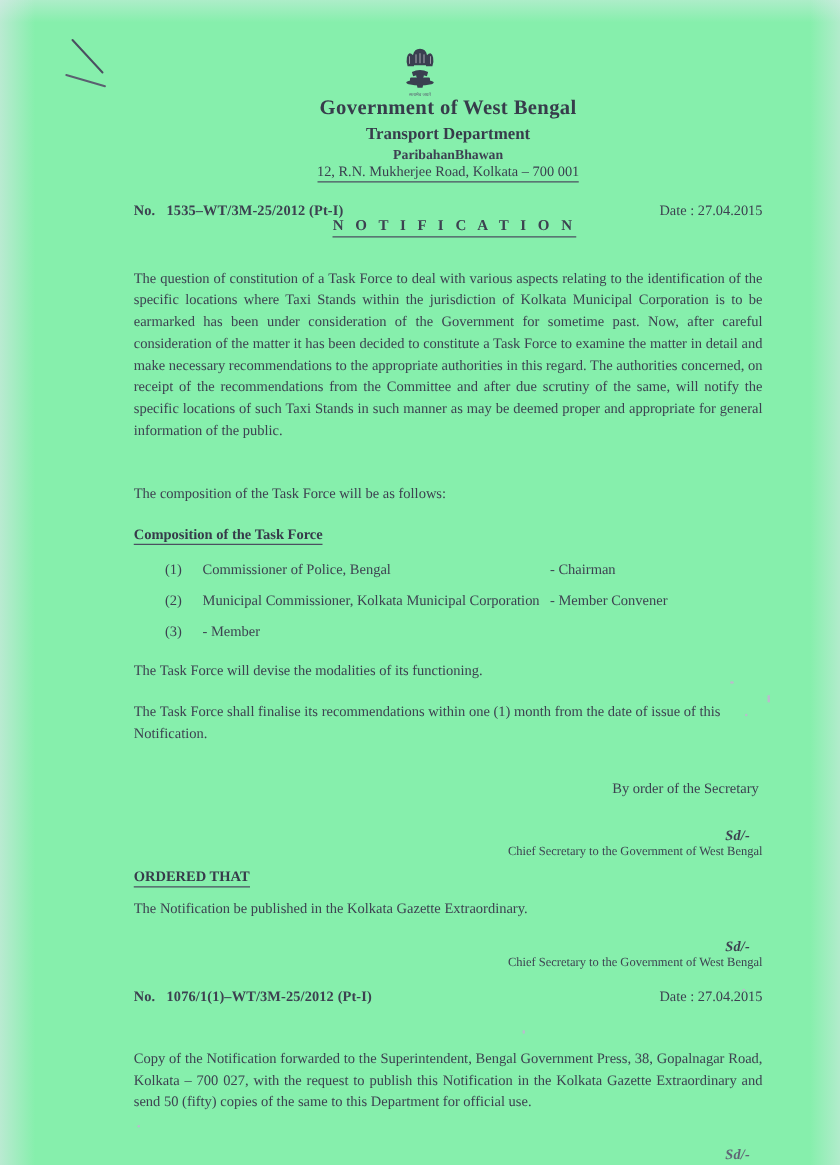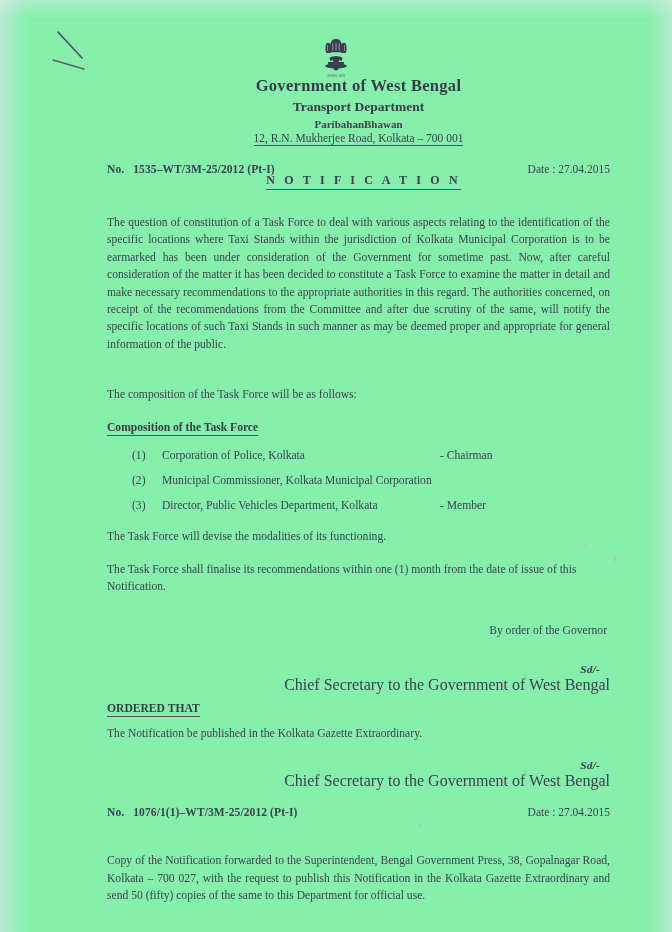--- a/index.html
+++ b/index.html
@@ -133,21 +133,21 @@
 
   
   .sig-block { text-align: right; margin-top: 4px; }
   .sig-sd {
     font-size: 11.4px;
     font-weight: bold;
     letter-spacing: 0.2px;
     margin-right: 10px;
     font-style: italic;
   }
-  .sig-name { font-size: 16px; margin-top: 1px; color: #3d4251; }
+  .sig-name { font-size: 10px; margin-top: 1px; color: #3d4251; }
   .byorder {
     text-align: right;
     font-size: 11.6px;
     margin-top: 28px;
     color: #3d4251;
     padding-right: 3px;
   }
 
   .ordered-head {
     font-size: 11.6px;
@@ -222,38 +222,38 @@
 
     <div class="para para-main">The question of constitution of a Task Force to deal with various aspects relating to the identification of the specific locations where Taxi Stands within the jurisdiction of Kolkata Municipal Corporation is to be earmarked has been under consideration of the Government for sometime past. Now, after careful consideration of the matter it has been decided to constitute a Task Force to examine the matter in detail and make necessary recommendations to the appropriate authorities in this regard. The authorities concerned, on receipt of the recommendations from the Committee and after due scrutiny of the same, will notify the specific locations of such Taxi Stands in such manner as may be deemed proper and appropriate for general information of the public.</div>
 
     <div class="para para-intro">The composition of the Task Force will be as follows:</div>
 
     <div class="sub-head"><span>Composition of the Task Force</span></div>
 
     <div class="members">
       <div class="member-row">
         <div class="m-idx">(1)</div>
-        <div class="m-name">Corporation of Police, Kolkata</div>
+        <div class="m-name">Commissioner of Police, Bengal</div>
         <div class="m-role">- Chairman</div>
       </div>
       <div class="member-row">
         <div class="m-idx">(2)</div>
         <div class="m-name">Municipal Commissioner, Kolkata Municipal Corporation</div>
+        <div class="m-role">- Member Convener</div>
       </div>
       <div class="member-row">
         <div class="m-idx">(3)</div>
-        <div class="m-name">Director, Public Vehicles Department, Kolkata</div>
         <div class="m-role">- Member</div>
       </div>
     </div>
 
     <div class="para para-plain" style="margin-top:14px">The Task Force will devise the modalities of its functioning.</div>
     <div class="para para-plain">The Task Force shall finalise its recommendations within one (1) month from the date of issue of this Notification.</div>
 
-    <div class="byorder">By order of the Governor</div>
+    <div class="byorder">By order of the Secretary</div>
 
     <div class="sig-block" style="margin-top:26px">
       <div class="sig-sd">Sd/-</div>
       <div class="sig-name">Chief Secretary to the Government of West Bengal</div>
     </div>
 
     <div class="ordered-head"><span>ORDERED THAT</span></div>
     <div class="para para-plain" style="margin-top:10px">The Notification be published in the Kolkata Gazette Extraordinary.</div>
 
     <div class="sig-block" style="margin-top:17px">

